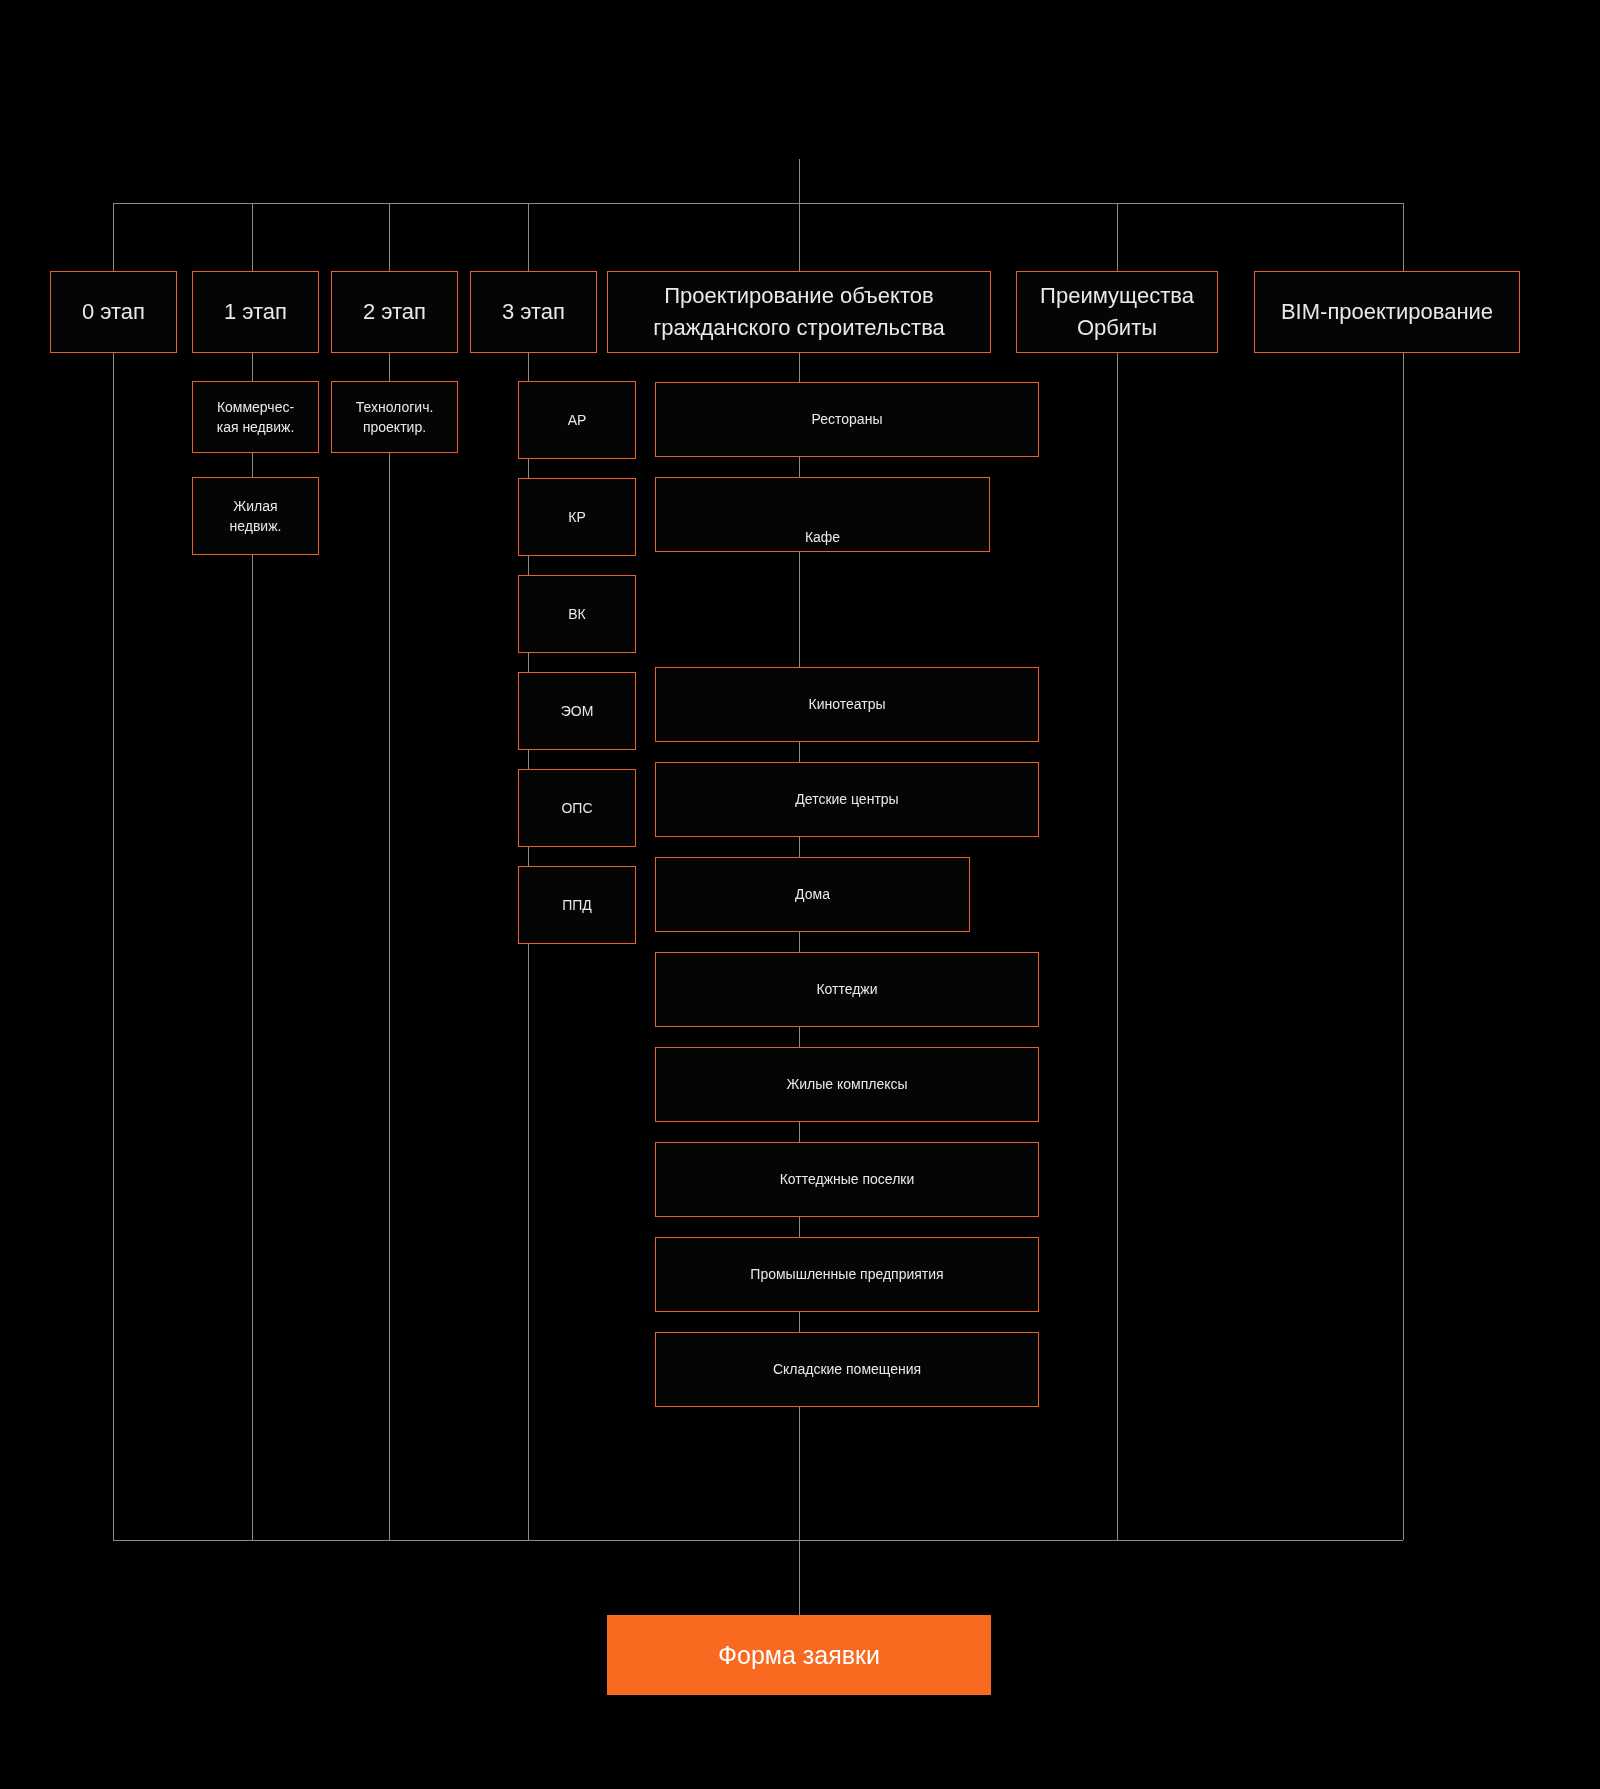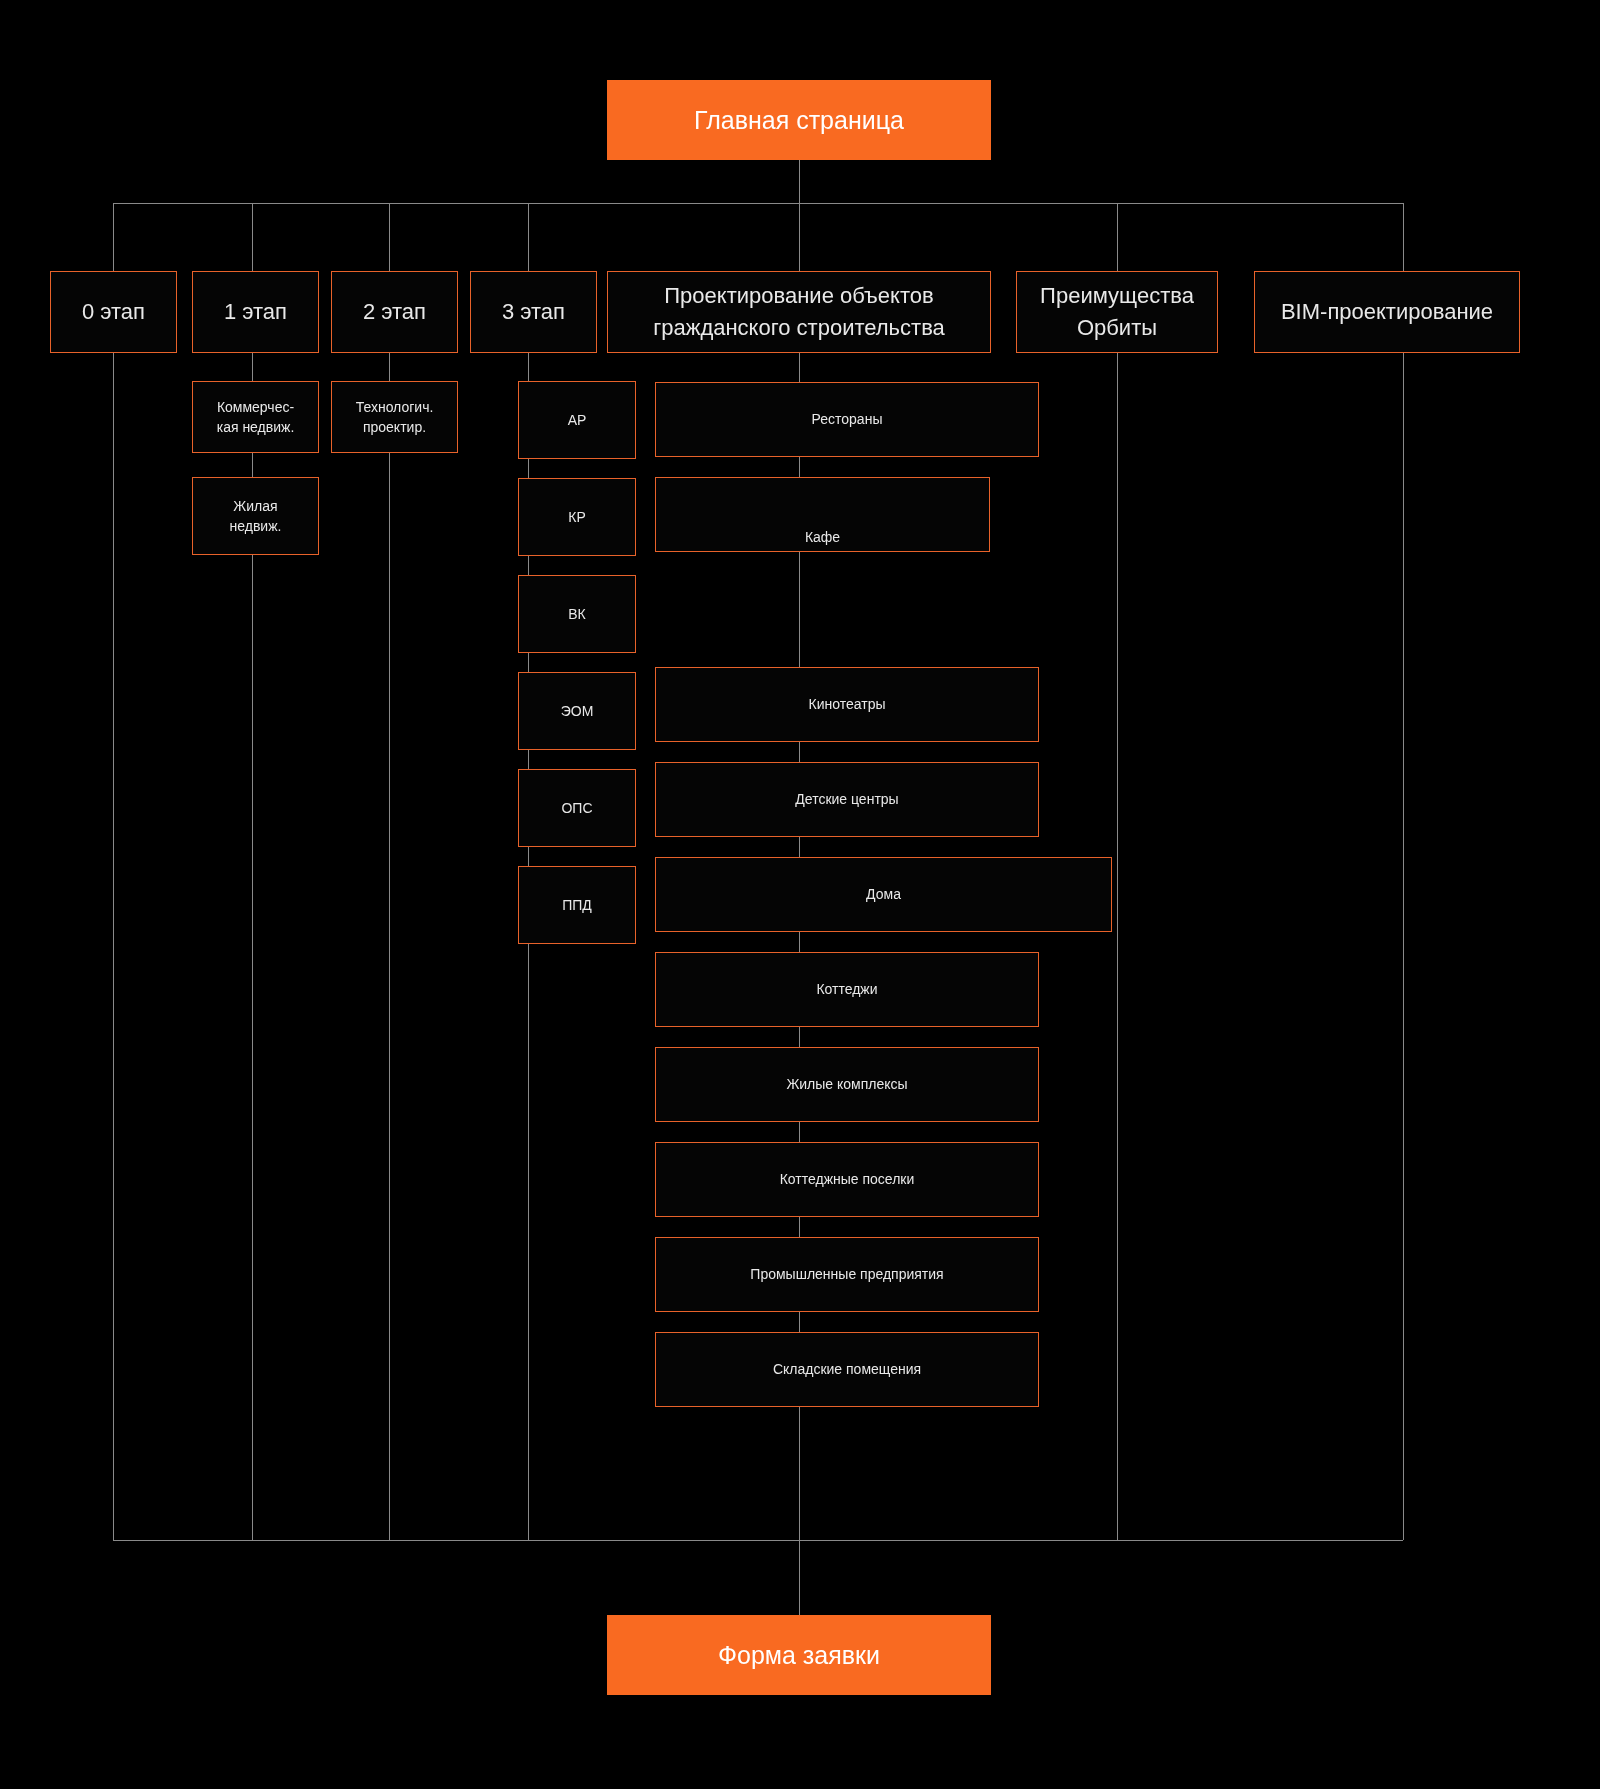--- a/index.html
+++ b/index.html
@@ -77,23 +77,20 @@
   <div class="line v" style="left:389px; top:241px; height:1299px;"></div>
   <div class="line v" style="left:528px; top:241px; height:1299px;"></div>
   <div class="line v" style="left:799px; top:241px; height:1299px;"></div>
   <div class="line v" style="left:1117px; top:241px; height:1299px;"></div>
   <div class="line v" style="left:1403px; top:241px; height:1299px;"></div>
 
   <div class="line h" style="left:113px; top:1540px; width:1290px;"></div>
 
   <div class="line v" style="left:799px; top:1540px; height:75px;"></div>
 
-  <div class="node accent t-root" style="left:607px; top:80px; width:384px; height:80px;">
-    <span>Главная страница</span>
-  </div>
 
   <div class="node t-stage" style="left:50px; top:271px; width:127px; height:82px;">
     <span>0 этап</span>
   </div>
 
   <div class="node t-stage" style="left:192px; top:271px; width:127px; height:82px;">
     <span>1 этап</span>
   </div>
 
   <div class="node t-stage" style="left:331px; top:271px; width:127px; height:82px;">
@@ -182,21 +179,21 @@
   <div class="node t-mid" style="left:607px; top:667px; width:384px; height:75px;">
     <span>Кинотеатры</span>
   </div>
 
   <div class="line v" style="left:799px; top:742px; height:20px;"></div>
   <div class="node t-mid" style="left:607px; top:762px; width:384px; height:75px;">
     <span>Детские центры</span>
   </div>
 
   <div class="line v" style="left:799px; top:837px; height:20px;"></div>
-  <div class="node t-mid" style="left:607px; top:857px; width:457px; height:75px;">
+  <div class="node t-mid" style="left:607px; top:857px; width:315px; height:75px;">
     <span>Дома</span>
   </div>
 
   <div class="line v" style="left:799px; top:932px; height:20px;"></div>
   <div class="node t-mid" style="left:607px; top:952px; width:384px; height:75px;">
     <span>Коттеджи</span>
   </div>
 
   <div class="line v" style="left:799px; top:1027px; height:20px;"></div>
   <div class="node t-mid" style="left:607px; top:1047px; width:384px; height:75px;">

